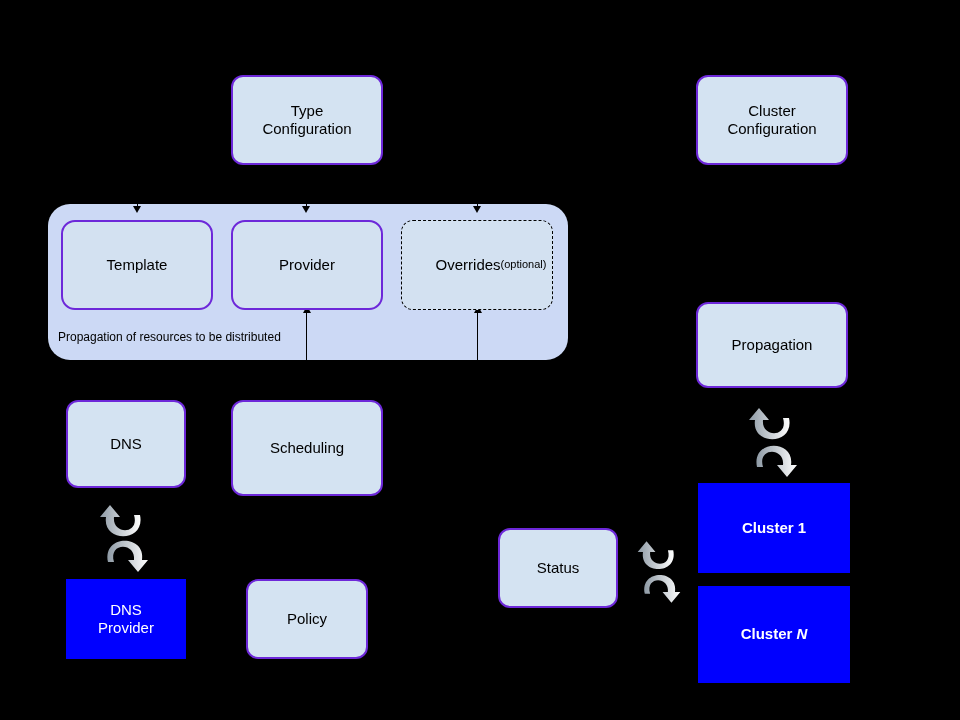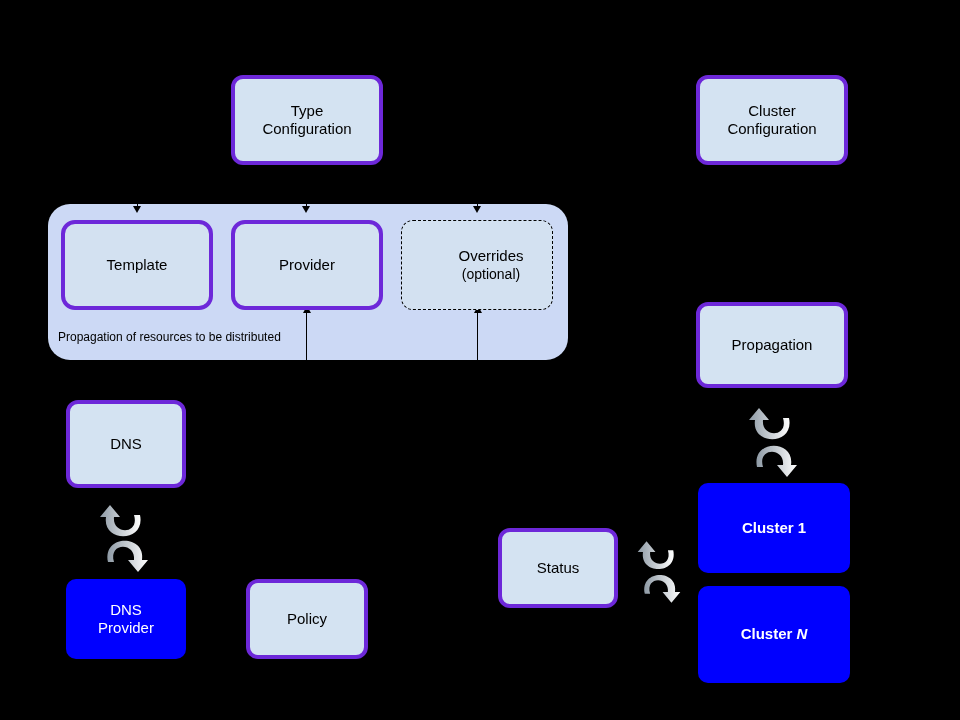--- a/index.html
+++ b/index.html
@@ -21,41 +21,41 @@
   .node {
     position: absolute;
     box-sizing: border-box;
     display: flex;
     align-items: center;
     justify-content: center;
     text-align: center;
     line-height: 1.22;
     color: #000000;
     background: #d4e3f2;
-    border: 4px solid #6d28d9;
+    border: 2px solid #6d28d9;
     border-radius: 12px;
     font-size: 15px;
     white-space: pre-line;
     z-index: 5;
   }
   .node.inner {
     background: #d3e1f1;
     border-radius: 14px;
   }
   .node.dashdot {
     border: 1px dashed #000000;
     border-style: dashed;
     background: #d3e1f1;
   }
   .node.cluster {
     background: #0000ff;
     border: none;
     color: #ffffff;
     font-weight: bold;
-    border-radius: 10px;
+    border-radius: 0;
   }
   .node.cluster .ital { font-style: italic; }
 
   
   #fed-panel {
     position: absolute;
     left: 48px;
     top: 204px;
     width: 520px;
     height: 156px;
@@ -142,23 +142,23 @@
   </div>
 
   <div class="node inner" style="left:61px; top:220px; width:152px; height:90px;">
     <span>Template</span>
   </div>
 
   <div class="node inner" style="left:231px; top:220px; width:152px; height:90px;">
     <span>Provider</span>
   </div>
 
-  <div class="node dashdot" style="left:401px; top:220px; width:152px; height:90px; flex-direction:column;padding-left:28px;">
+  <div class="node dashdot" style="left:401px; top:220px; width:152px; height:90px; padding-left:28px;">
     <span>Overrides</span>
-    <span style="font-size:14px;">(optional)</span>
+    <span style="font-size:11px;">(optional)</span>
   </div>
 
   <div id="fed-caption">Propagation of resources to be distributed</div>
 
   <div class="node" style="left:66px; top:400px; width:120px; height:88px;">
     <span>DNS</span>
   </div>
 
   <div class="sync-icon" style="left:88px; top:493px; width:72px; height:80px;">
     <svg width="72" height="80" viewBox="0 0 72 80">
@@ -177,20 +177,23 @@
 
       <path d="M20,42 C14,14 58,14 54,40 L60,40 L50,52 L40,40 L46,40 C48,22 20,22 26,42 Z" fill="url(#gB)" transform="translate(0,27)"></path>
     </svg>
   </div>
 
   <div class="node cluster" style="left:66px; top:579px; width:120px; height:80px; font-weight:normal;">
     <span>DNS
 Provider</span>
   </div>
 
+  <div class="node" style="left:231px; top:400px; width:152px; height:96px;">
+    <span>Scheduling</span>
+  </div>
 
   <div class="node" style="left:246px; top:579px; width:122px; height:80px;">
     <span>Policy</span>
   </div>
 
   <div class="node" style="left:696px; top:302px; width:152px; height:86px;">
     <span>Propagation</span>
   </div>
 
   <div class="sync-icon" style="left:737px; top:396px; width:72px; height:84px;">

